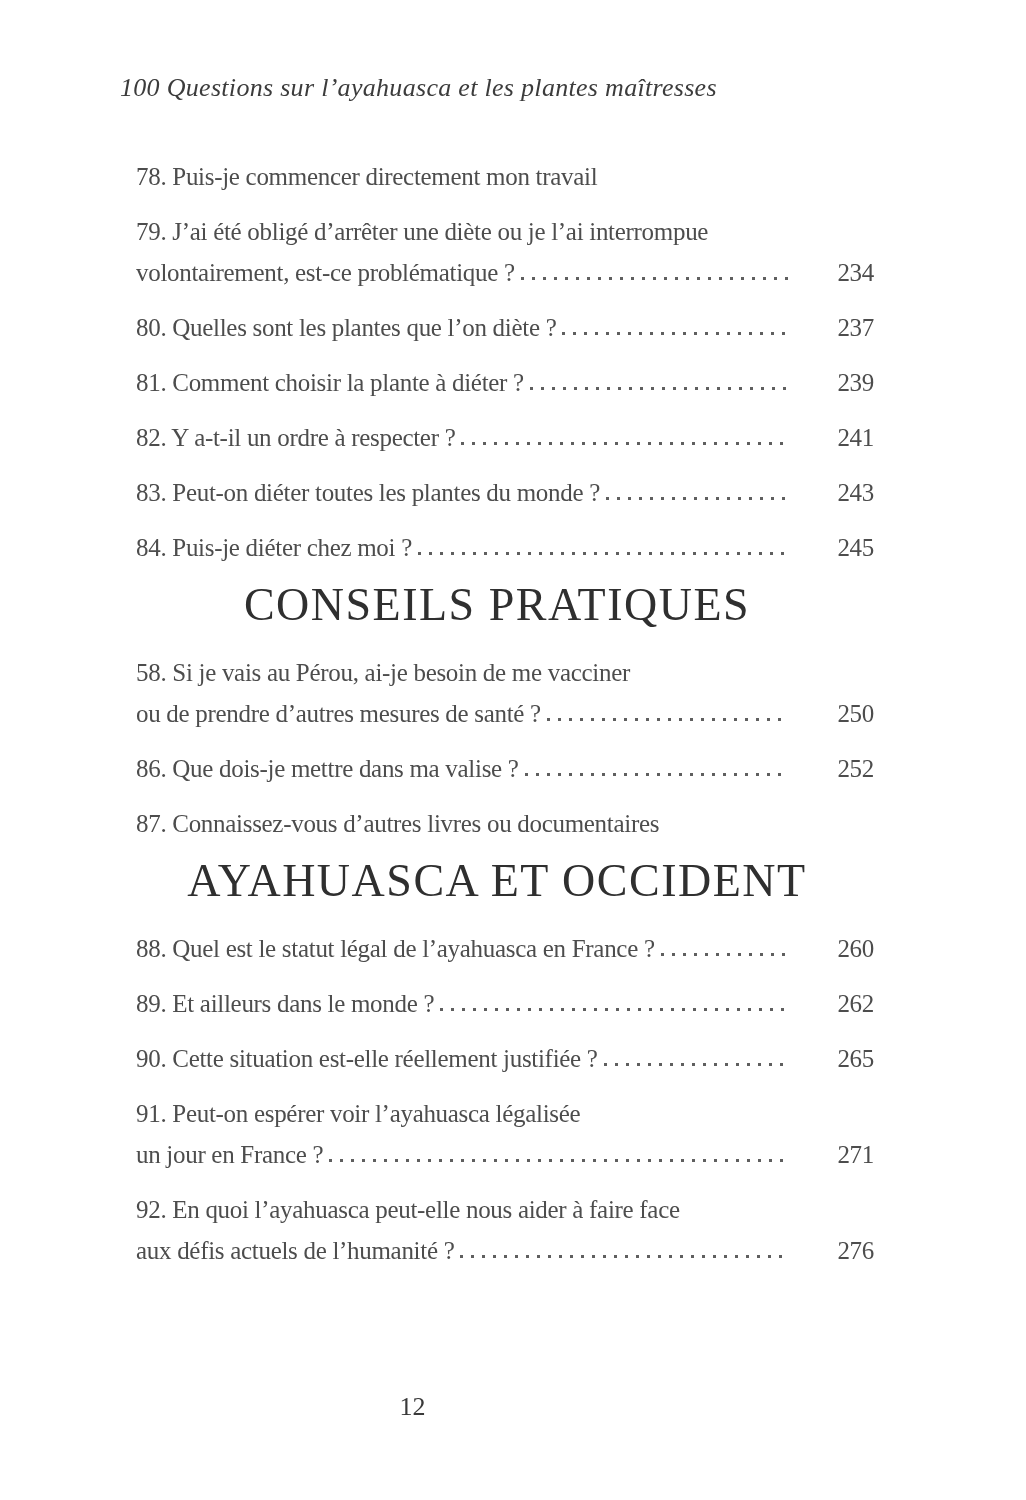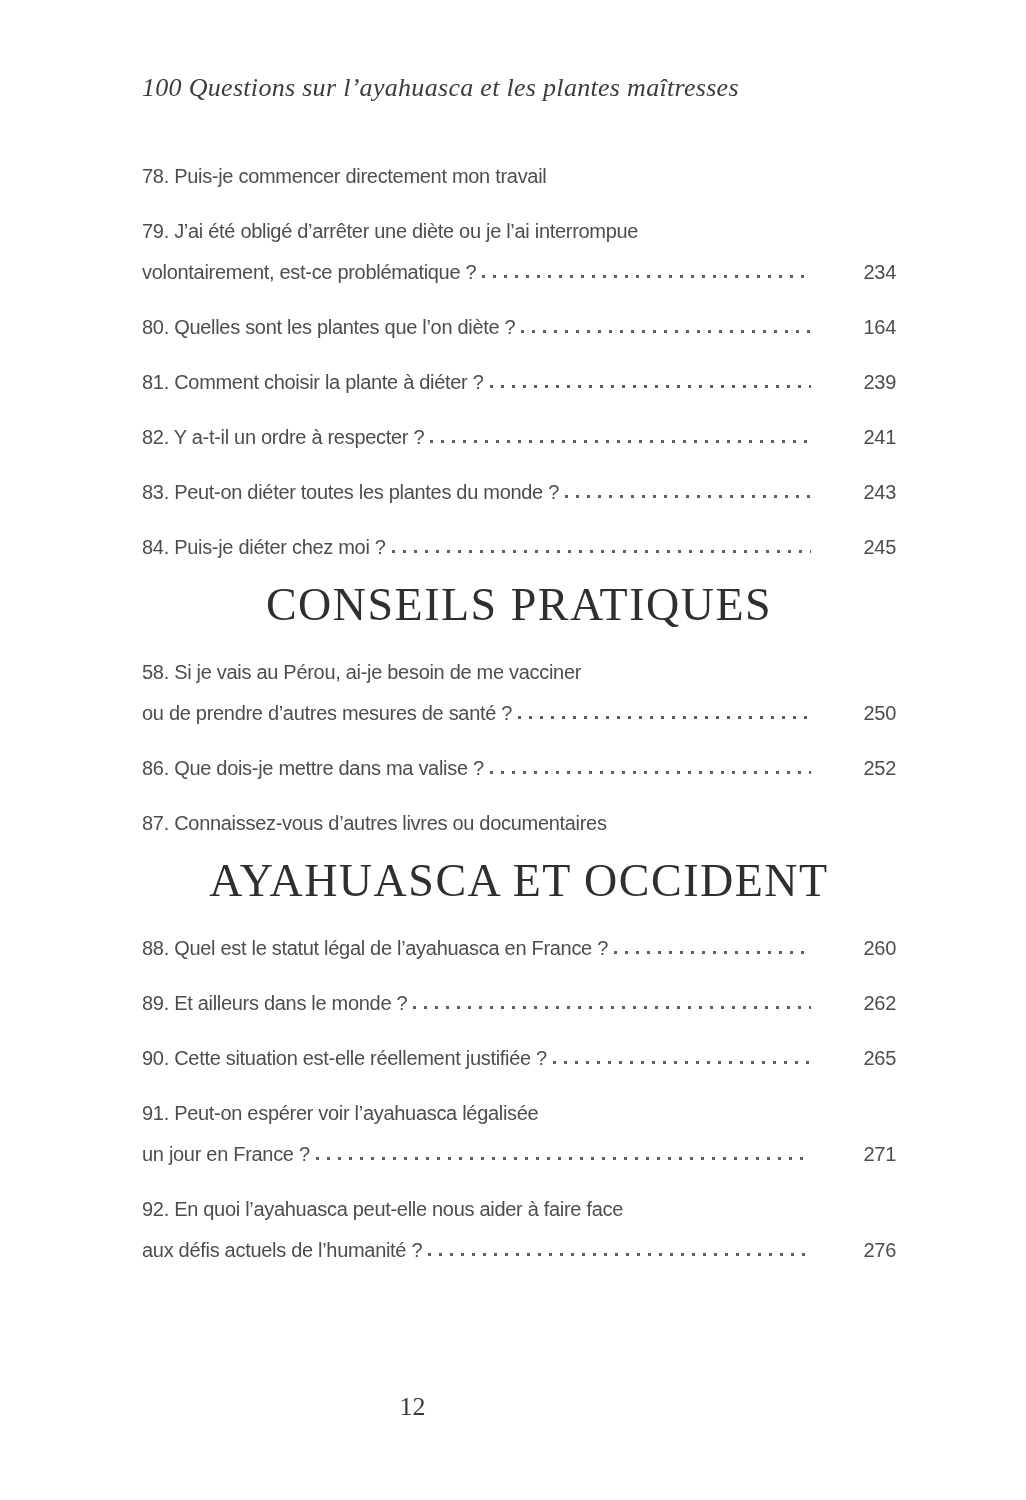--- a/index.html
+++ b/index.html
@@ -10,21 +10,21 @@
   .page {
     position: relative;
     width: 1026px;
     height: 1500px;
     background: #ffffff;
     overflow: hidden;
     font-family: "Liberation Sans", sans-serif;
   }
   .content {
     position: absolute;
-    left: 142px;
+    left: 120px;
     top: 0;
     width: 754px;
   }
   .running-head {
     margin-top: 72px;
     font-family: "Liberation Serif", "DejaVu Serif", serif;
     font-style: italic;
     font-size: 26px;
     line-height: 32px;
     color: #3c3c3c;
@@ -38,24 +38,25 @@
     font-family: "Liberation Serif", "DejaVu Serif", serif;
     font-size: 46px;
     line-height: 46px;
     color: #2f2f2f;
     text-align: center;
     letter-spacing: 1.5px;
     margin: 6px 0 24px 0;
     white-space: nowrap;
   }
   .toc-entry {
-    margin: 0 0 14px 0;
+    margin: 0 0 14px 16px;
     color: #4d4d4d;
-    font-size: 20px;
+    font-size: 25px;
     letter-spacing: -0.3px;
+    font-family: Liberation Serif, serif;
   }
   .toc-line {
     line-height: 41px;
     white-space: nowrap;
   }
   .toc-line.leader-line {
     display: flex;
     align-items: baseline;
     white-space: nowrap;
   }
@@ -104,21 +105,21 @@
           <div class="toc-line leader-line">
             <span class="entry-text">volontairement, est-ce problématique ?</span>
             <span class="leader"></span>
             <span class="pg">234</span>
           </div>
         </div>
         <div class="toc-entry">
           <div class="toc-line leader-line">
             <span class="entry-text">80. Quelles sont les plantes que l’on diète ?</span>
             <span class="leader"></span>
-            <span class="pg">164</span>
+            <span class="pg">237</span>
           </div>
         </div>
         <div class="toc-entry">
           <div class="toc-line leader-line">
             <span class="entry-text">81. Comment choisir la plante à diéter ?</span>
             <span class="leader"></span>
             <span class="pg">239</span>
           </div>
         </div>
         <div class="toc-entry">

